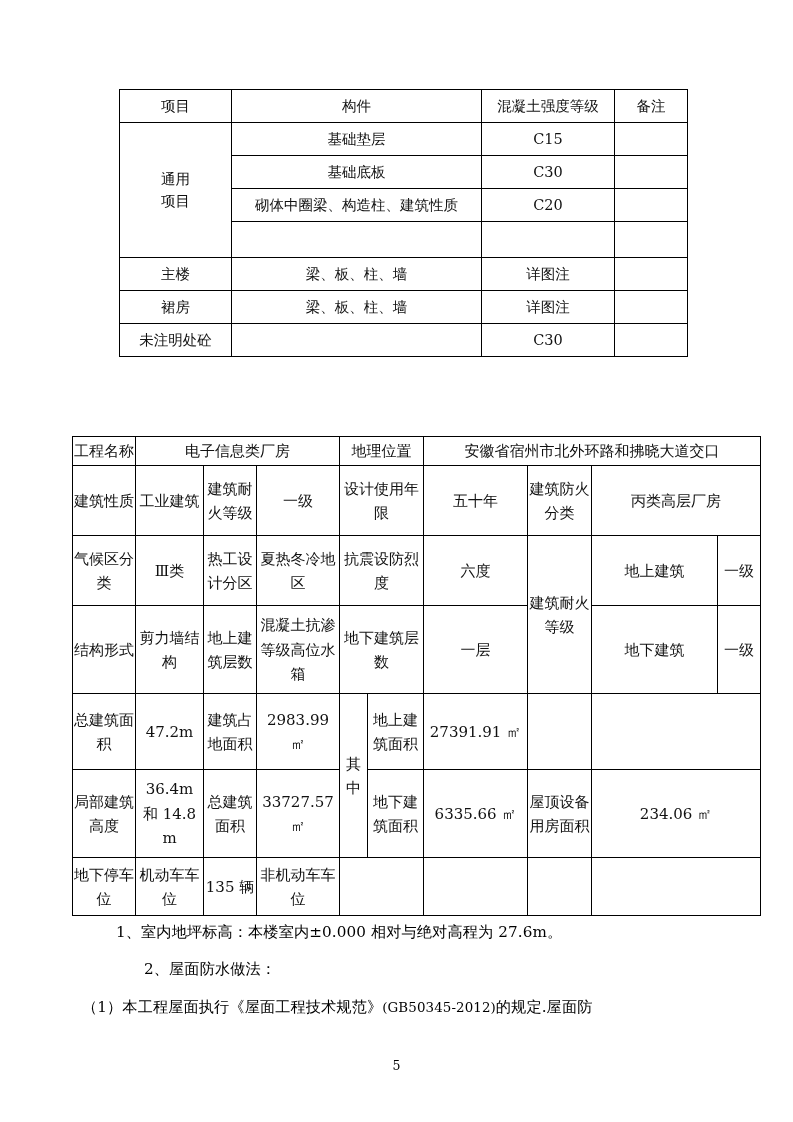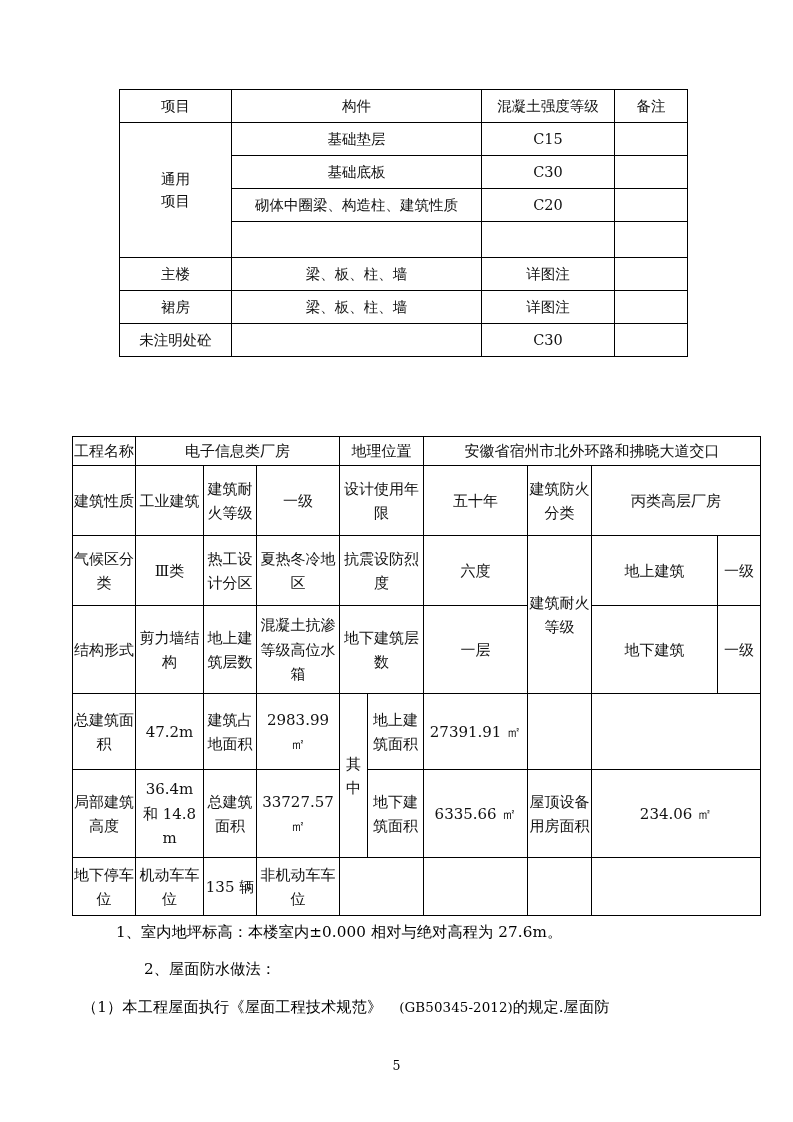--- a/index.html
+++ b/index.html
@@ -70,21 +70,21 @@
     letter-spacing: 0.1px;
     white-space: nowrap;
   }
 
   #note-seepage   { left: 104px; top: 355px; }
   #section-heading{ left: 104px; top: 392px; }
   #para-floor-elev{ left: 116px; top: 921px; }
   #para-roof-title{ left: 104px; top: 958px; margin-left: 40px; }
   #para-roof-spec { left: 82px;  top: 996px; }
 
-  .small-code { font-size: 13.4px; margin-left: 17px; }
+  .small-code { font-size: 13.4px; }
 
   
   #page-number {
     position: absolute;
     left: 0;
     top: 1058px;
     width: 793px;
     text-align: center;
     font-size: 12.5px;
     font-family: "DejaVu Serif", "Liberation Serif", serif;

